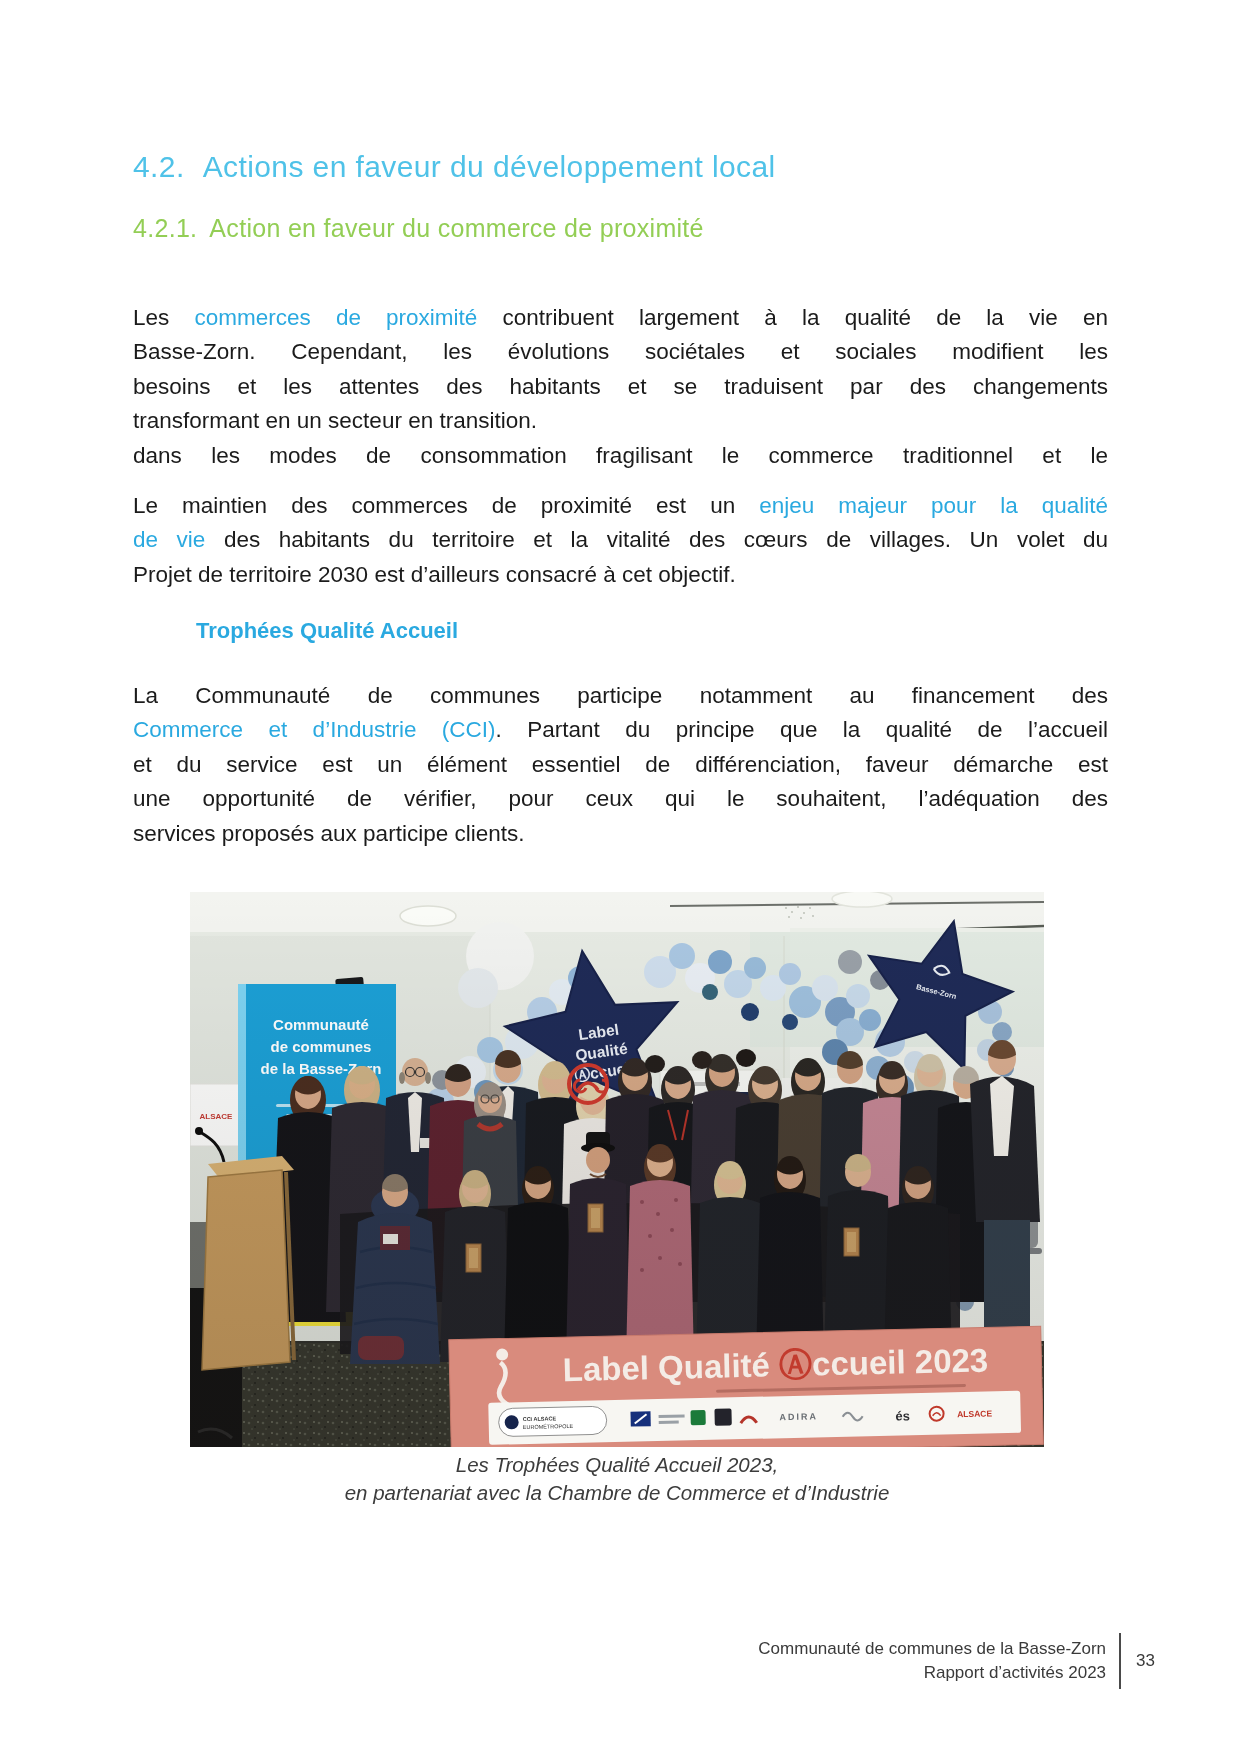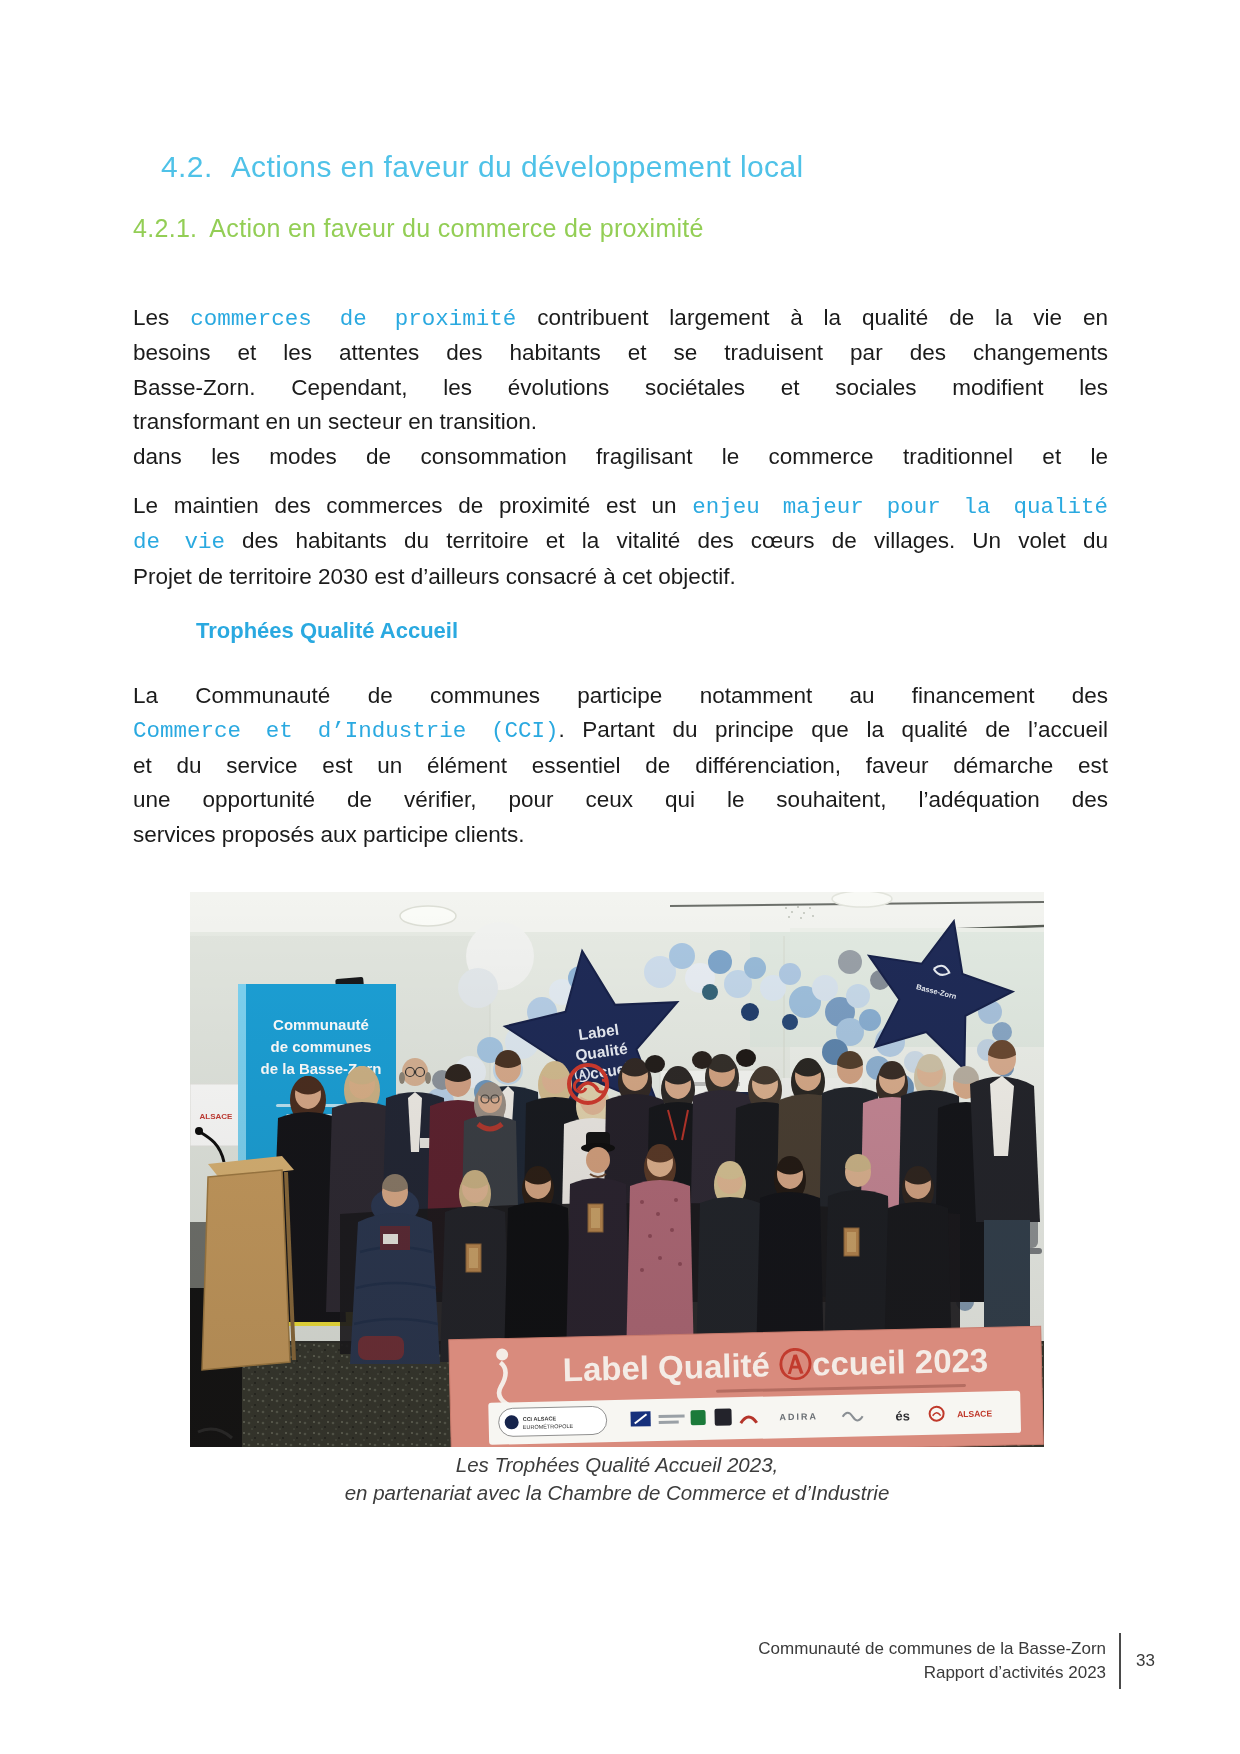--- a/index.html
+++ b/index.html
@@ -1,26 +1,26 @@
 <!DOCTYPE html>
 <html lang="fr" style="--heading-blue: #4fc2e8; --heading-green: #93ce55; --accent: #2aa9e0; --body: #1b1b1b;"><head>
 <meta charset="utf-8">
 <style>
   html,body{margin:0;padding:0;background:#ffffff;}
   .page{position:relative;width:1240px;height:1754px;background:#fff;overflow:hidden;
         font-family:"Liberation Sans","DejaVu Sans",sans-serif;color:#1b1b1b;}
   .h1{position:absolute;left:133px;top:150px;display:flex;gap:18px;
-      font-size:30px;letter-spacing:.4px;color:var(--heading-blue,#4fc2e8);font-weight:400;margin-left:28px;}
+      font-size:30px;letter-spacing:.4px;color:var(--heading-blue,#4fc2e8);font-weight:400;}
   .h2{position:absolute;left:133px;top:214px;display:flex;gap:12px;
       font-size:25px;letter-spacing:.3px;color:var(--heading-green,#93ce55);font-weight:400;}
   .para{position:absolute;left:133px;width:975px;font-size:22.5px;line-height:34.4px;color:var(--body,#1b1b1b);}
   .p1{top:301px}.p2{top:489px}.p3{top:679px}
   .line{text-align:justify;text-align-last:justify;}
   .line.last{text-align-last:left;}
-  .accent{color:var(--accent,#2aa9e0);font-family:Liberation Mono, monospace;}
+  .accent{color:var(--accent,#2aa9e0);}
   .h3{position:absolute;left:196px;top:618px;font-size:22px;font-weight:bold;color:var(--accent,#2aa9e0);}
   .photo{position:absolute;left:190px;top:892px;width:854px;height:555px;}
   .photo svg{display:block;width:854px;height:555px;font-family:"Liberation Sans","DejaVu Sans",sans-serif;}
   .caption{position:absolute;left:190px;top:1451px;width:854px;text-align:center;
            font-style:italic;font-size:20.5px;line-height:28px;color:#3c3c3c;}
   .footer{position:absolute;top:1633px;right:85px;display:flex;align-items:center;gap:13px;color:#3a3a3a;margin-left:28px;}
   .footer-text{text-align:right;font-size:17px;line-height:24px;}
   .footer-divider{width:2px;height:56px;background:#4a4a4a;}
   .footer-page{font-size:17px;padding-left:2px;}
 </style>
@@ -34,22 +34,22 @@
     <span>Actions en faveur du développement local</span>
   </div>
 
   <div class="h2">
     <span>4.2.1.</span>
     <span>Action en faveur du commerce de proximité</span>
   </div>
 
   <div class="para p1">
     <div class="line"><span>Les </span><span class="accent">commerces de proximité</span><span> contribuent largement à la qualité de la vie en</span></div>
+    <div class="line"><span>Basse-Zorn. Cependant, les évolutions sociétales et sociales modifient les</span></div>
     <div class="line"><span>besoins et les attentes des habitants et se traduisent par des changements</span></div>
-    <div class="line"><span>Basse-Zorn. Cependant, les évolutions sociétales et sociales modifient les</span></div>
     <div class="line last"><span>transformant en un secteur en transition.</span></div>
     <div class="line"><span>dans les modes de consommation fragilisant le commerce traditionnel et le</span></div>
   </div>
 
   <div class="para p2">
     <div class="line"><span>Le maintien des commerces de proximité est un </span><span class="accent">enjeu majeur pour la qualité</span></div>
     <div class="line"><span class="accent">de vie</span><span> des habitants du territoire et la vitalité des cœurs de villages. Un volet du</span></div>
     <div class="line last"><span>Projet de territoire 2030 est d’ailleurs consacré à cet objectif.</span></div>
   </div>
 

